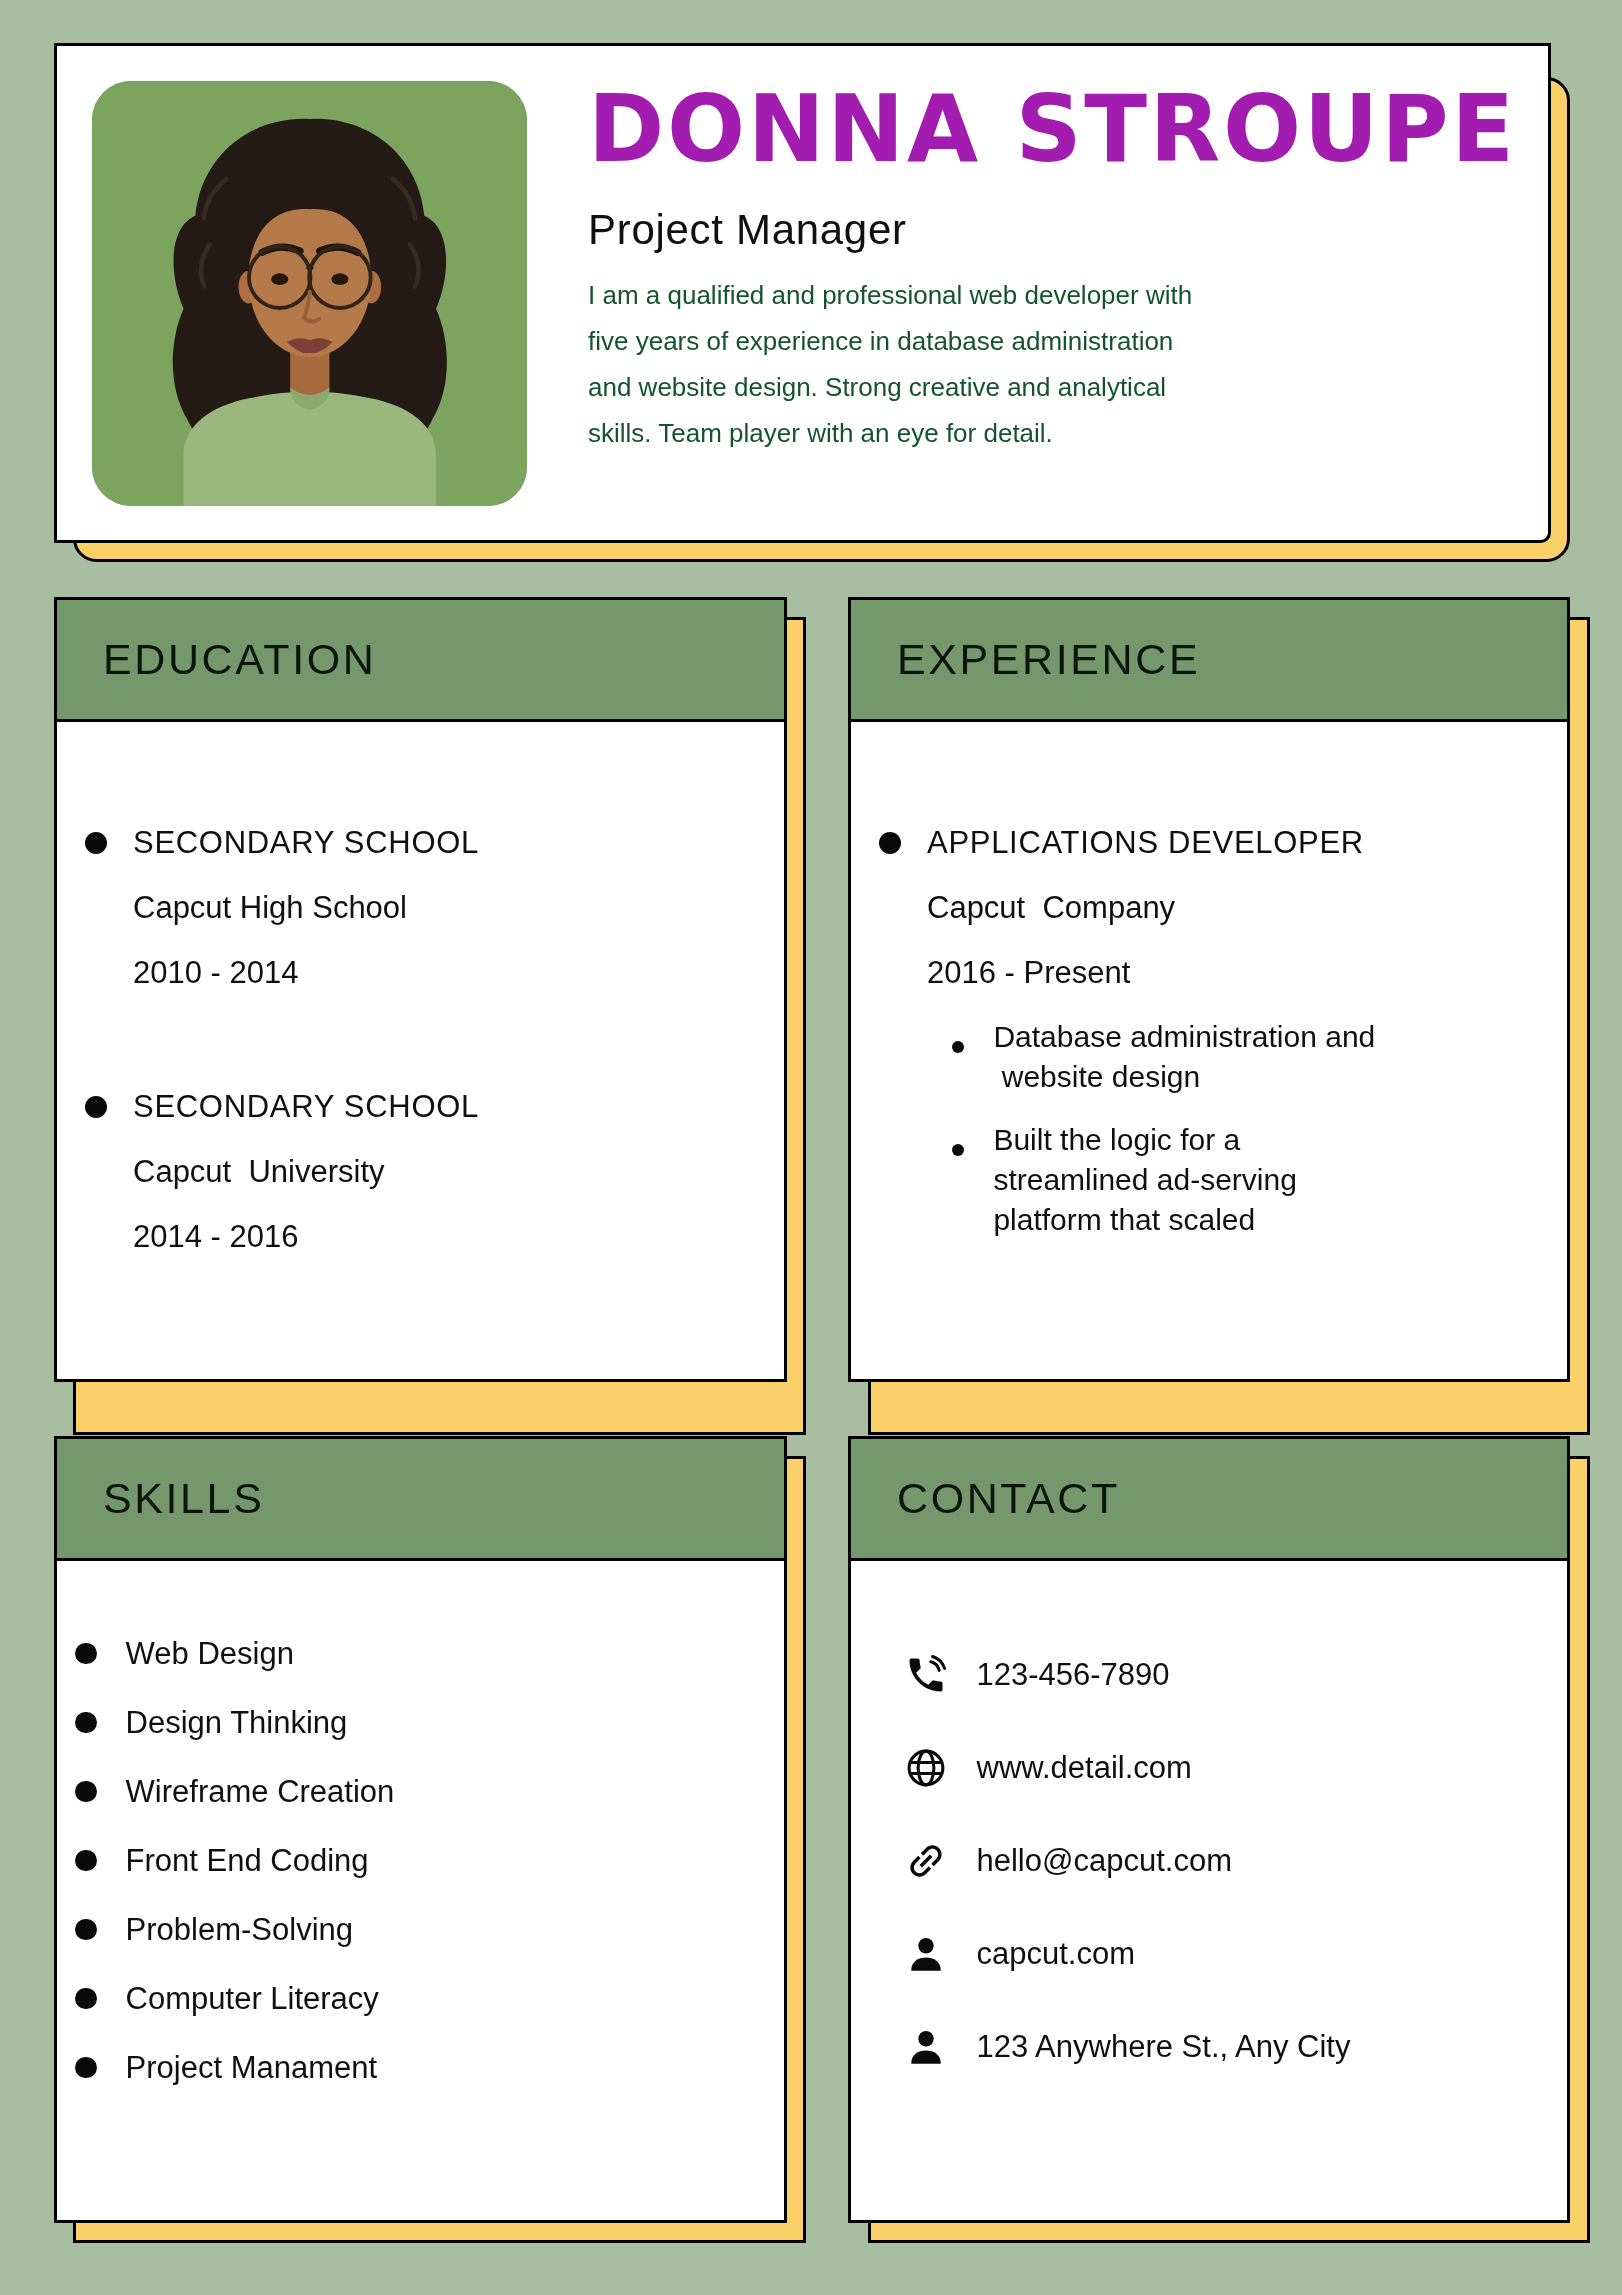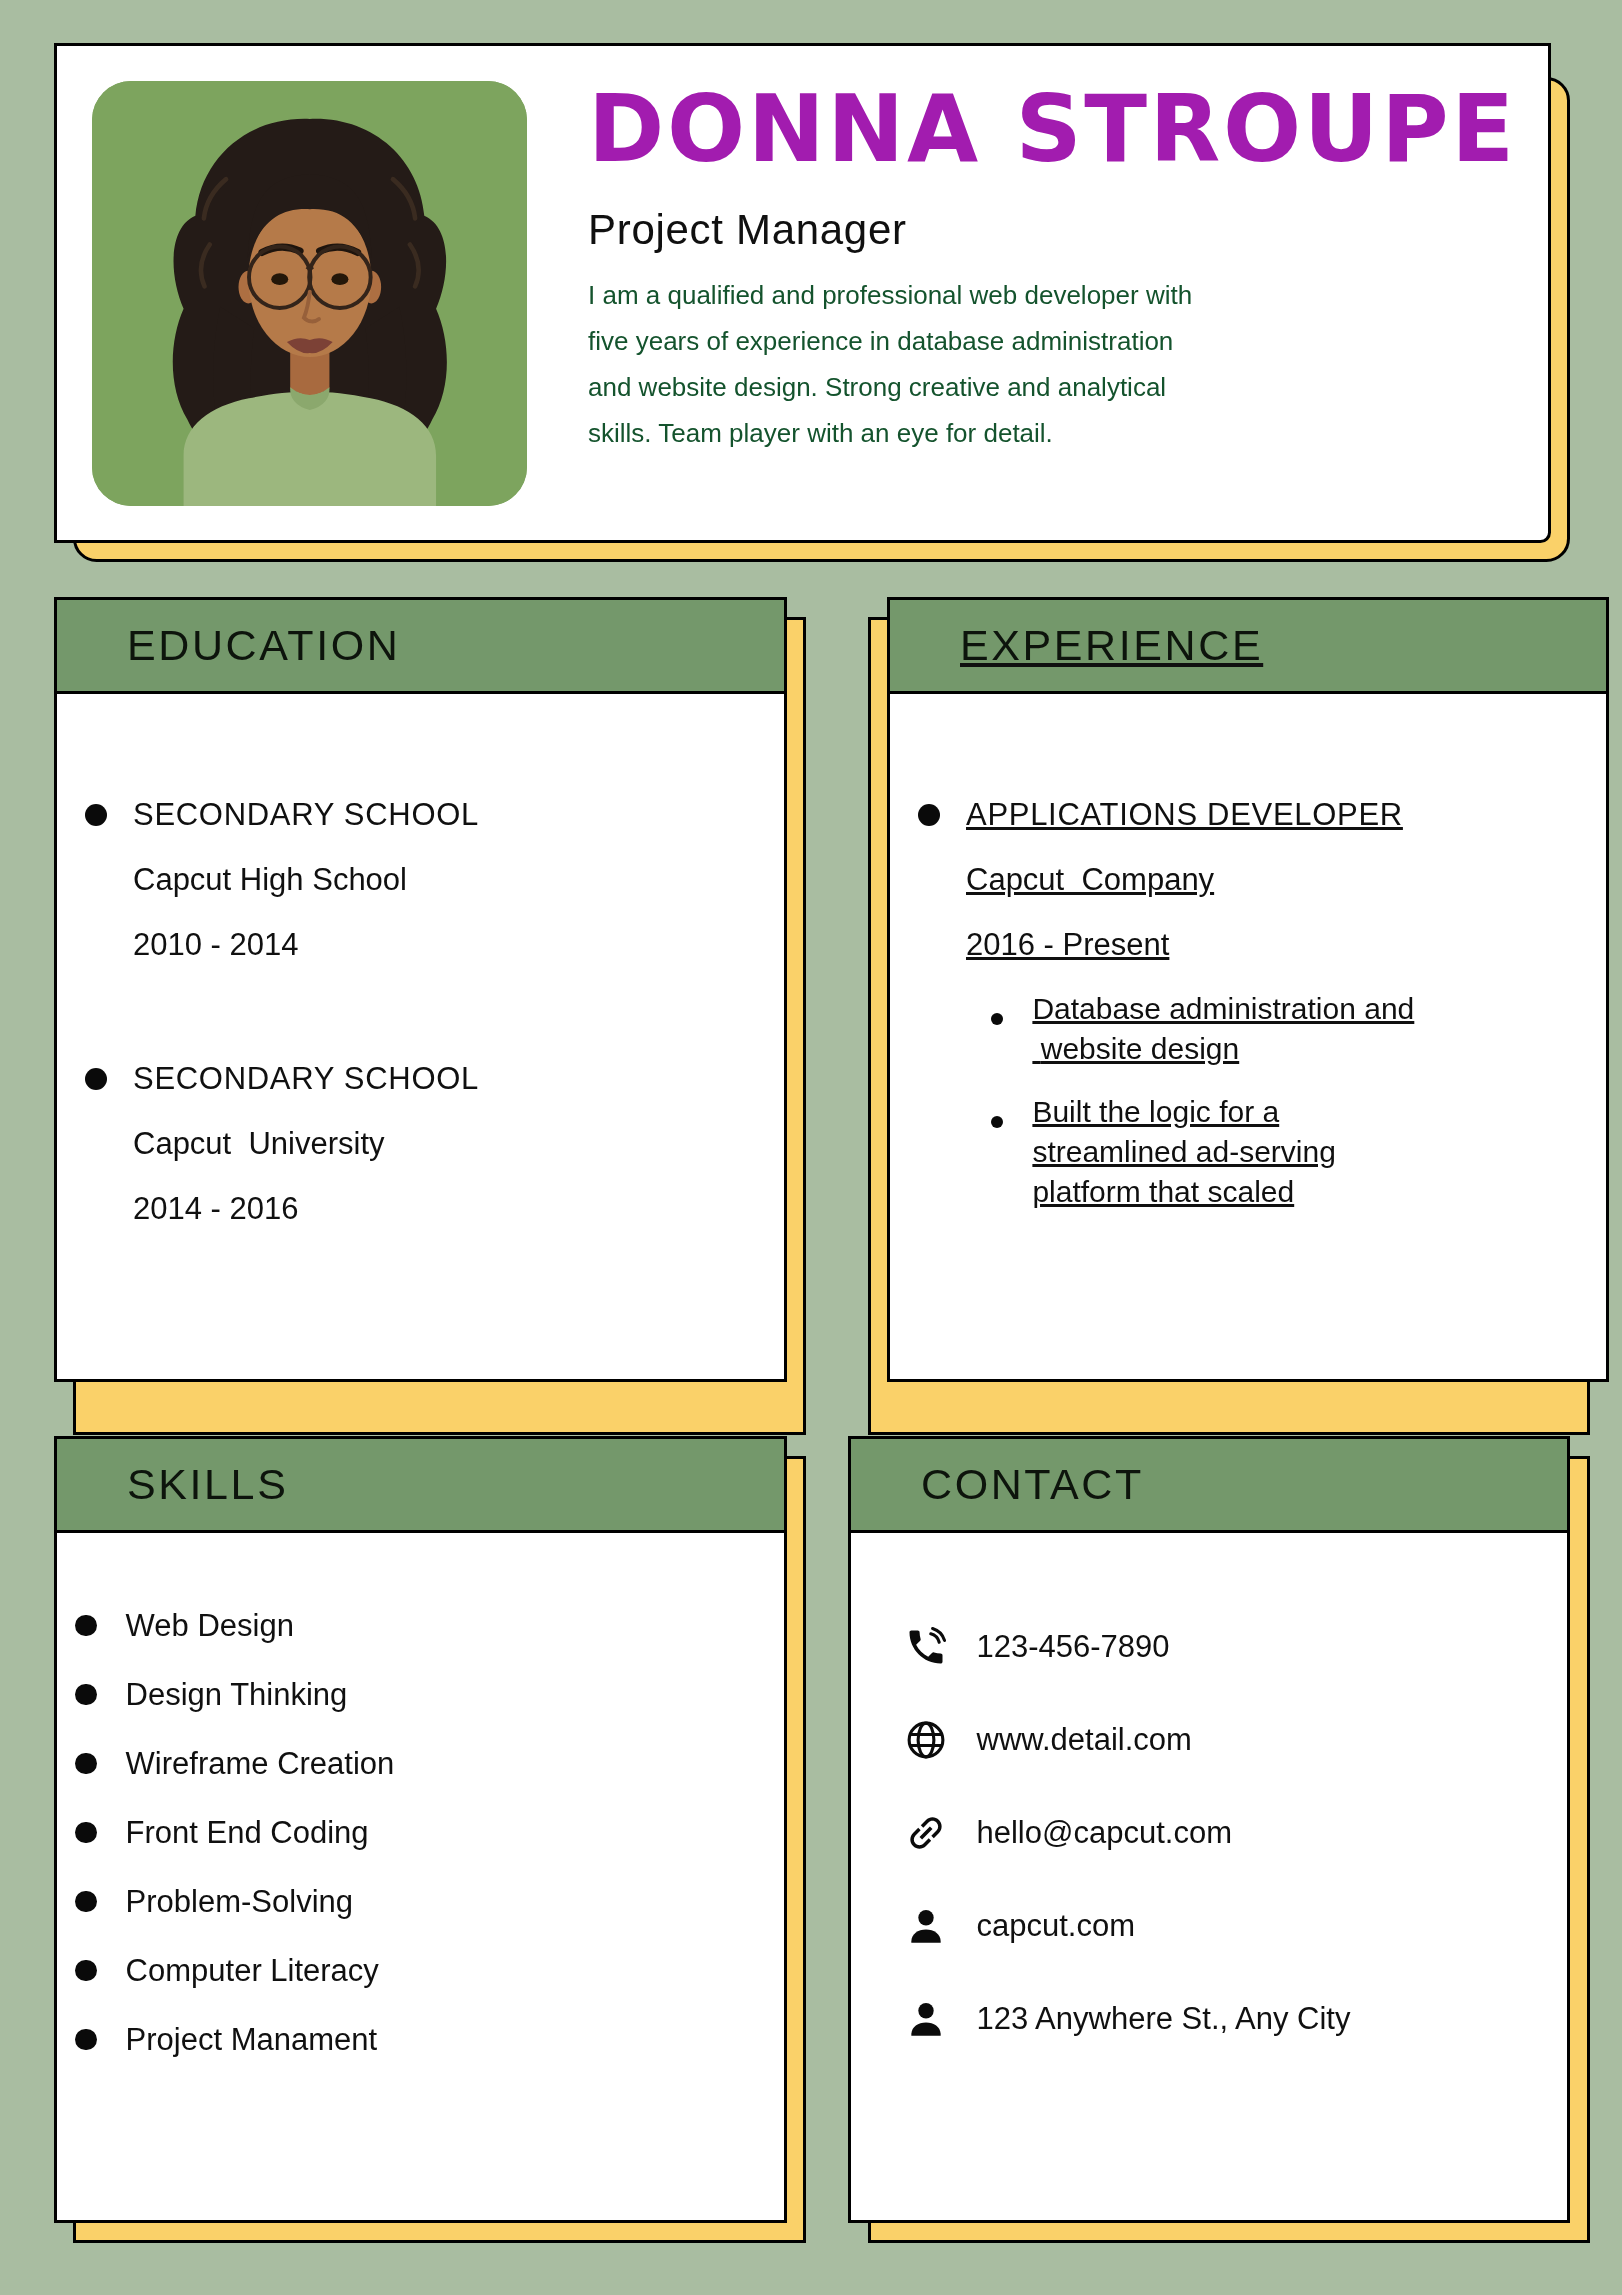--- a/index.html
+++ b/index.html
@@ -31,27 +31,27 @@
     font-family:"DejaVu Sans", sans-serif;
     font-weight:bold; font-size:92px; line-height:1.1; letter-spacing:2.6px;
     color:#a21caf; white-space:nowrap;
   }
   .profile-title { margin-top:26px; font-weight:400; font-size:42px; letter-spacing:0.7px; }
   .profile-summary {
     margin-top:18.3px; font-size:26px; line-height:46px; white-space:pre-line; color:#14532d;
   }
   .section { position:absolute; background:#fff; border:3.3px solid #000; }
   .sec-head {
-    height:94px; background:#74986b; border-bottom:3.9px solid #000;
-    display:flex; align-items:center; padding-left:70px;
+    height:122px; background:#74986b; border-bottom:3.9px solid #000;
+    display:flex; align-items:center; padding-left:46px;
     font-size:43px; letter-spacing:2.6px; color:#0d140c; font-weight:500;
   }
   .sec-edu { left:54px;  top:597px;  width:733px; height:785px; }
   .sh-edu  { left:73px; top:617px;  width:733px; height:818px; }
-  .sec-exp { left:887px;top:597px;  width:722px; height:785px;text-decoration:underline; }
+  .sec-exp { left:848px;top:597px;  width:722px; height:785px; }
   .sh-exp  { left:868px;top:617px;  width:722px; height:818px; }
   .sec-skl { left:54px;  top:1436px; width:733px; height:787px; }
   .sh-skl  { left:73px; top:1456px; width:733px; height:787px; }
   .sec-con { left:848px;top:1436px; width:722px; height:787px; }
   .sh-con  { left:868px;top:1456px; width:722px; height:787px; }
 
   .edu-body { padding:88px 33px 0 28px; }
   .entry { display:flex; gap:26px; margin-bottom:69px; }
   .bullet { flex:none; border-radius:50%; background:#0a0a0a; }
   .bullet.big { width:22px; height:22px; margin-top:21.6px; }

